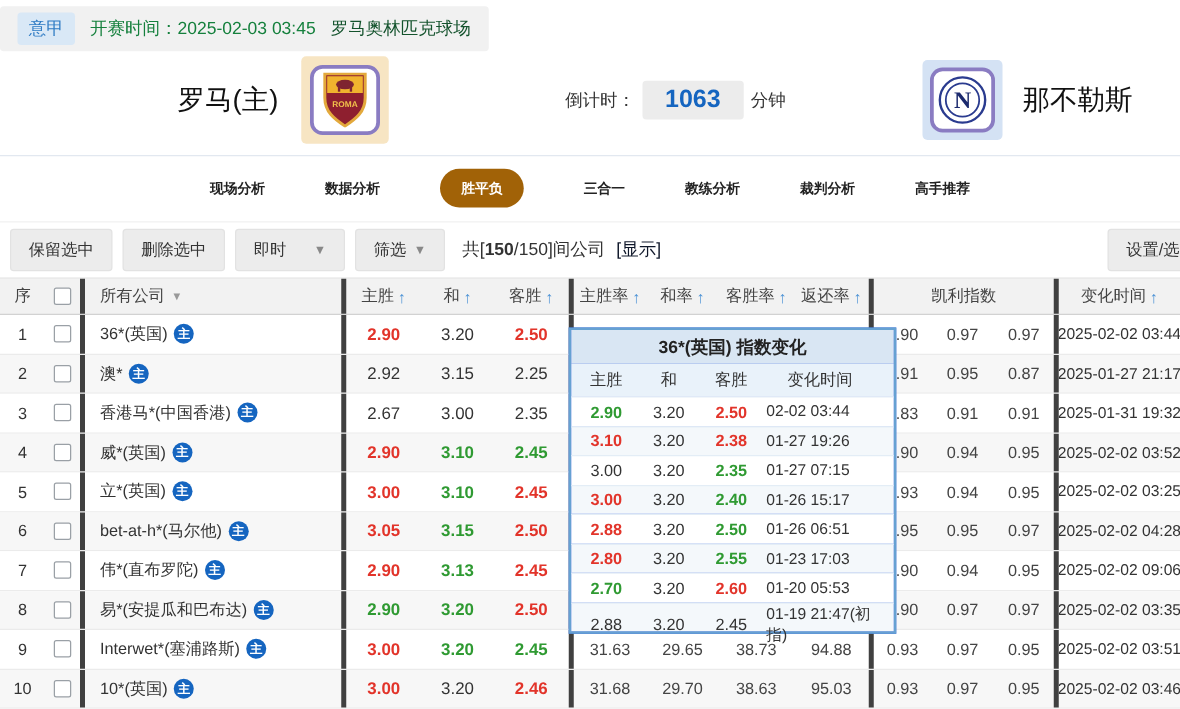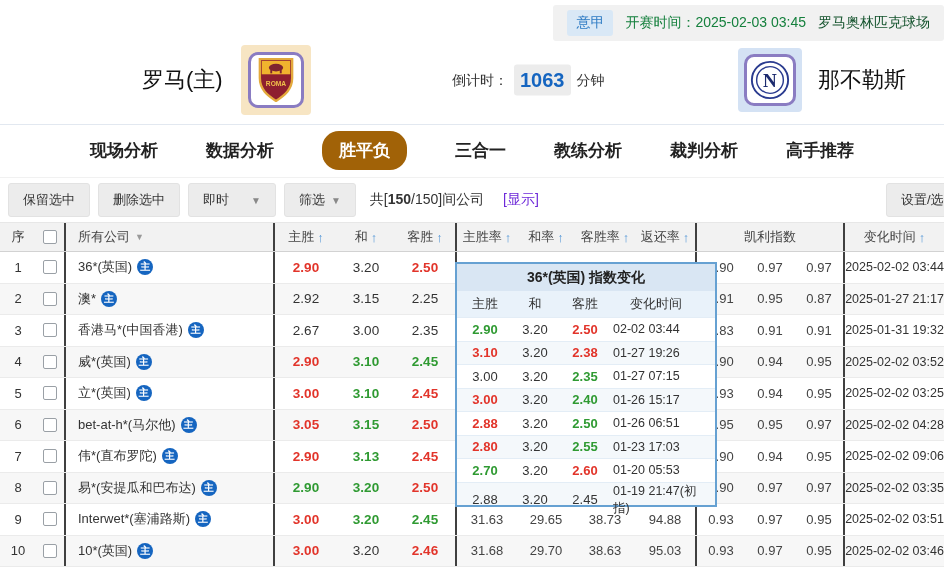--- a/index.html
+++ b/index.html
@@ -5,61 +5,61 @@
   * { box-sizing: border-box; margin: 0; padding: 0; }
   html,body { width:944px; height:567px; }
   body {
     position: relative;
     font-family: "Liberation Sans", "DejaVu Sans", sans-serif;
     background: #fff;
     overflow: hidden;
     color:#333;
   }
   
-  .topbar { position:absolute; top:5px; left:0; right:0; display:flex; justify-content:flex-end; }
+  .topbar { position:absolute; top:5px; left:0; right:0; display:flex; justify-content:flex-start; }
   .topbar-inner { background:#f1f1f1; border-radius:3px; padding:5px 14px; display:flex; align-items:center; gap:12px; font-size:14px; }
   .league-chip { background:#d9e8f6; color:#2e7bc4; padding:4px 9px; border-radius:3px; font-size:14px; }
   .kickoff { font-weight:normal; color:#15803d; }
   .venue { color:#14532d; }
   
   .match-header { position:absolute; top:36px; left:0; right:0; height:88px; }
   .home-group { position:absolute; left:142px; top:8px; display:flex; align-items:center; gap:18px; height:72px; }
   .away-group { position:absolute; right:38px; top:8px; display:flex; align-items:center; gap:16px; height:72px; }
   .team-name { font-size:22px; font-weight:normal; color:#111; }
   .logo-outer { display:flex; align-items:center; justify-content:center; border-radius:4px; }
   .logo-outer.home { width:70px; height:70px; background:#f7e5c3; }
   .logo-outer.away { width:64px; height:64px; background:#d4e2f4; }
   .logo-inner { background:#fff; border:3px solid #8a7cc2; border-radius:10px; display:flex; align-items:center; justify-content:center; }
   .logo-inner.home { width:56px; height:56px; }
   .logo-inner.away { width:52px; height:52px; }
   .countdown { position:absolute; left:452px; top:50%; transform:translateY(-50%); display:flex; align-items:center; gap:6px; font-size:14px; color:#333; }
-  .countdown-chip { background:#ececec; border-radius:3px; padding:4px 6px; color:#1565c0; font-size:20px; font-weight:bold; }
+  .countdown-chip { background:#ececec; border-radius:3px; padding:4px 18px; color:#1565c0; font-size:20px; font-weight:bold; }
   .hr1 { position:absolute; top:124px; left:0; right:0; height:1px; background:#e2e8f0; }
   
   .tabs { position:absolute; top:129px; left:0; right:0; height:42px; display:flex; justify-content:center; align-items:center; gap:48px; }
-  .tab { font-size:17px; font-weight:bold; color:#222; cursor:pointer; white-space:nowrap; }
+  .tab { font-size:11px; font-weight:bold; color:#222; cursor:pointer; white-space:nowrap; }
   .tab.active { background:#a16207; color:#fff; padding:8px 17px; border-radius:17px; }
   
   .toolbar { position:absolute; top:177px; left:0; right:0; height:45px; border-top:1px solid #f1f1f1; display:flex; align-items:center; }
   .btn { background:#ececec; border:1px solid #e2e2e2; border-radius:3px; padding:7px 14px; font-size:13px; color:#333; margin-left:8px; white-space:nowrap; display:flex; align-items:center; }
   .btn .caret { color:#888; font-size:10px; margin-left:22px; }
   .btn.filter .caret { margin-left:6px; }
   .count { margin-left:14px; font-size:14px; color:#333; }
   .count b { font-weight:bold; }
-  .show-link { color:#6d28d9; margin-left:15px; cursor:pointer; }
+  .show-link { color:#0f172a; margin-left:5px; cursor:pointer; }
   .settings-btn { position:absolute; left:878px; width:92px; justify-content:flex-start; }
   
   .tbl { position:absolute; top:222px; left:0; width:944px; }
   .grid { display:grid; grid-template-columns:36px 28px 209px 64px 58px 60px 62px 58px 60px 60px 50px 50px 48px 101px; }
   .thead { height:30px; background:#f2f2f2; border-top:1px solid #e7e7e7; border-bottom:1px solid #d2d2d2; font-size:13px; color:#444; }
   .trow { height:31.5px; border-bottom:1px solid #ebebeb; font-size:13px; color:#333; background:#fff; }
   .tbody .trow:nth-child(even) { background:#f7f7f7; }
   .cell { display:flex; align-items:center; justify-content:center; height:100%; overflow:hidden; white-space:nowrap; }
   .cell.cl { justify-content:flex-start; padding-left:12px; }
-  .cell.bl { border-left:2px solid #404040; }
+  .cell.bl { border-left:4px solid #404040; }
   .cell.kelly-span { grid-column:11/14; }
   .arrow { color:#4f94d6; font-weight:bold; margin-left:3px; font-size:13px; }
   .hdr-caret { color:#999; font-size:9px; margin-left:5px; }
   .cbx { width:14px; height:14px; border:1px solid #9aa0a6; border-radius:2px; background:#fff; display:inline-block; cursor:pointer; }
   .badge { min-width:16px; width:16px; height:16px; border-radius:50%; background:#1565c0; color:#fff; font-size:10px; font-weight:bold; display:inline-flex; align-items:center; justify-content:center; margin-left:5px; }
   .c-red { color:#e2342a; font-weight:bold; }
   .c-green { color:#2f9a32; font-weight:bold; }
   .c-black { color:#333; font-weight:normal; }
   .odds { font-size:13.5px; }
   .time-cell { font-size:12.5px; }

